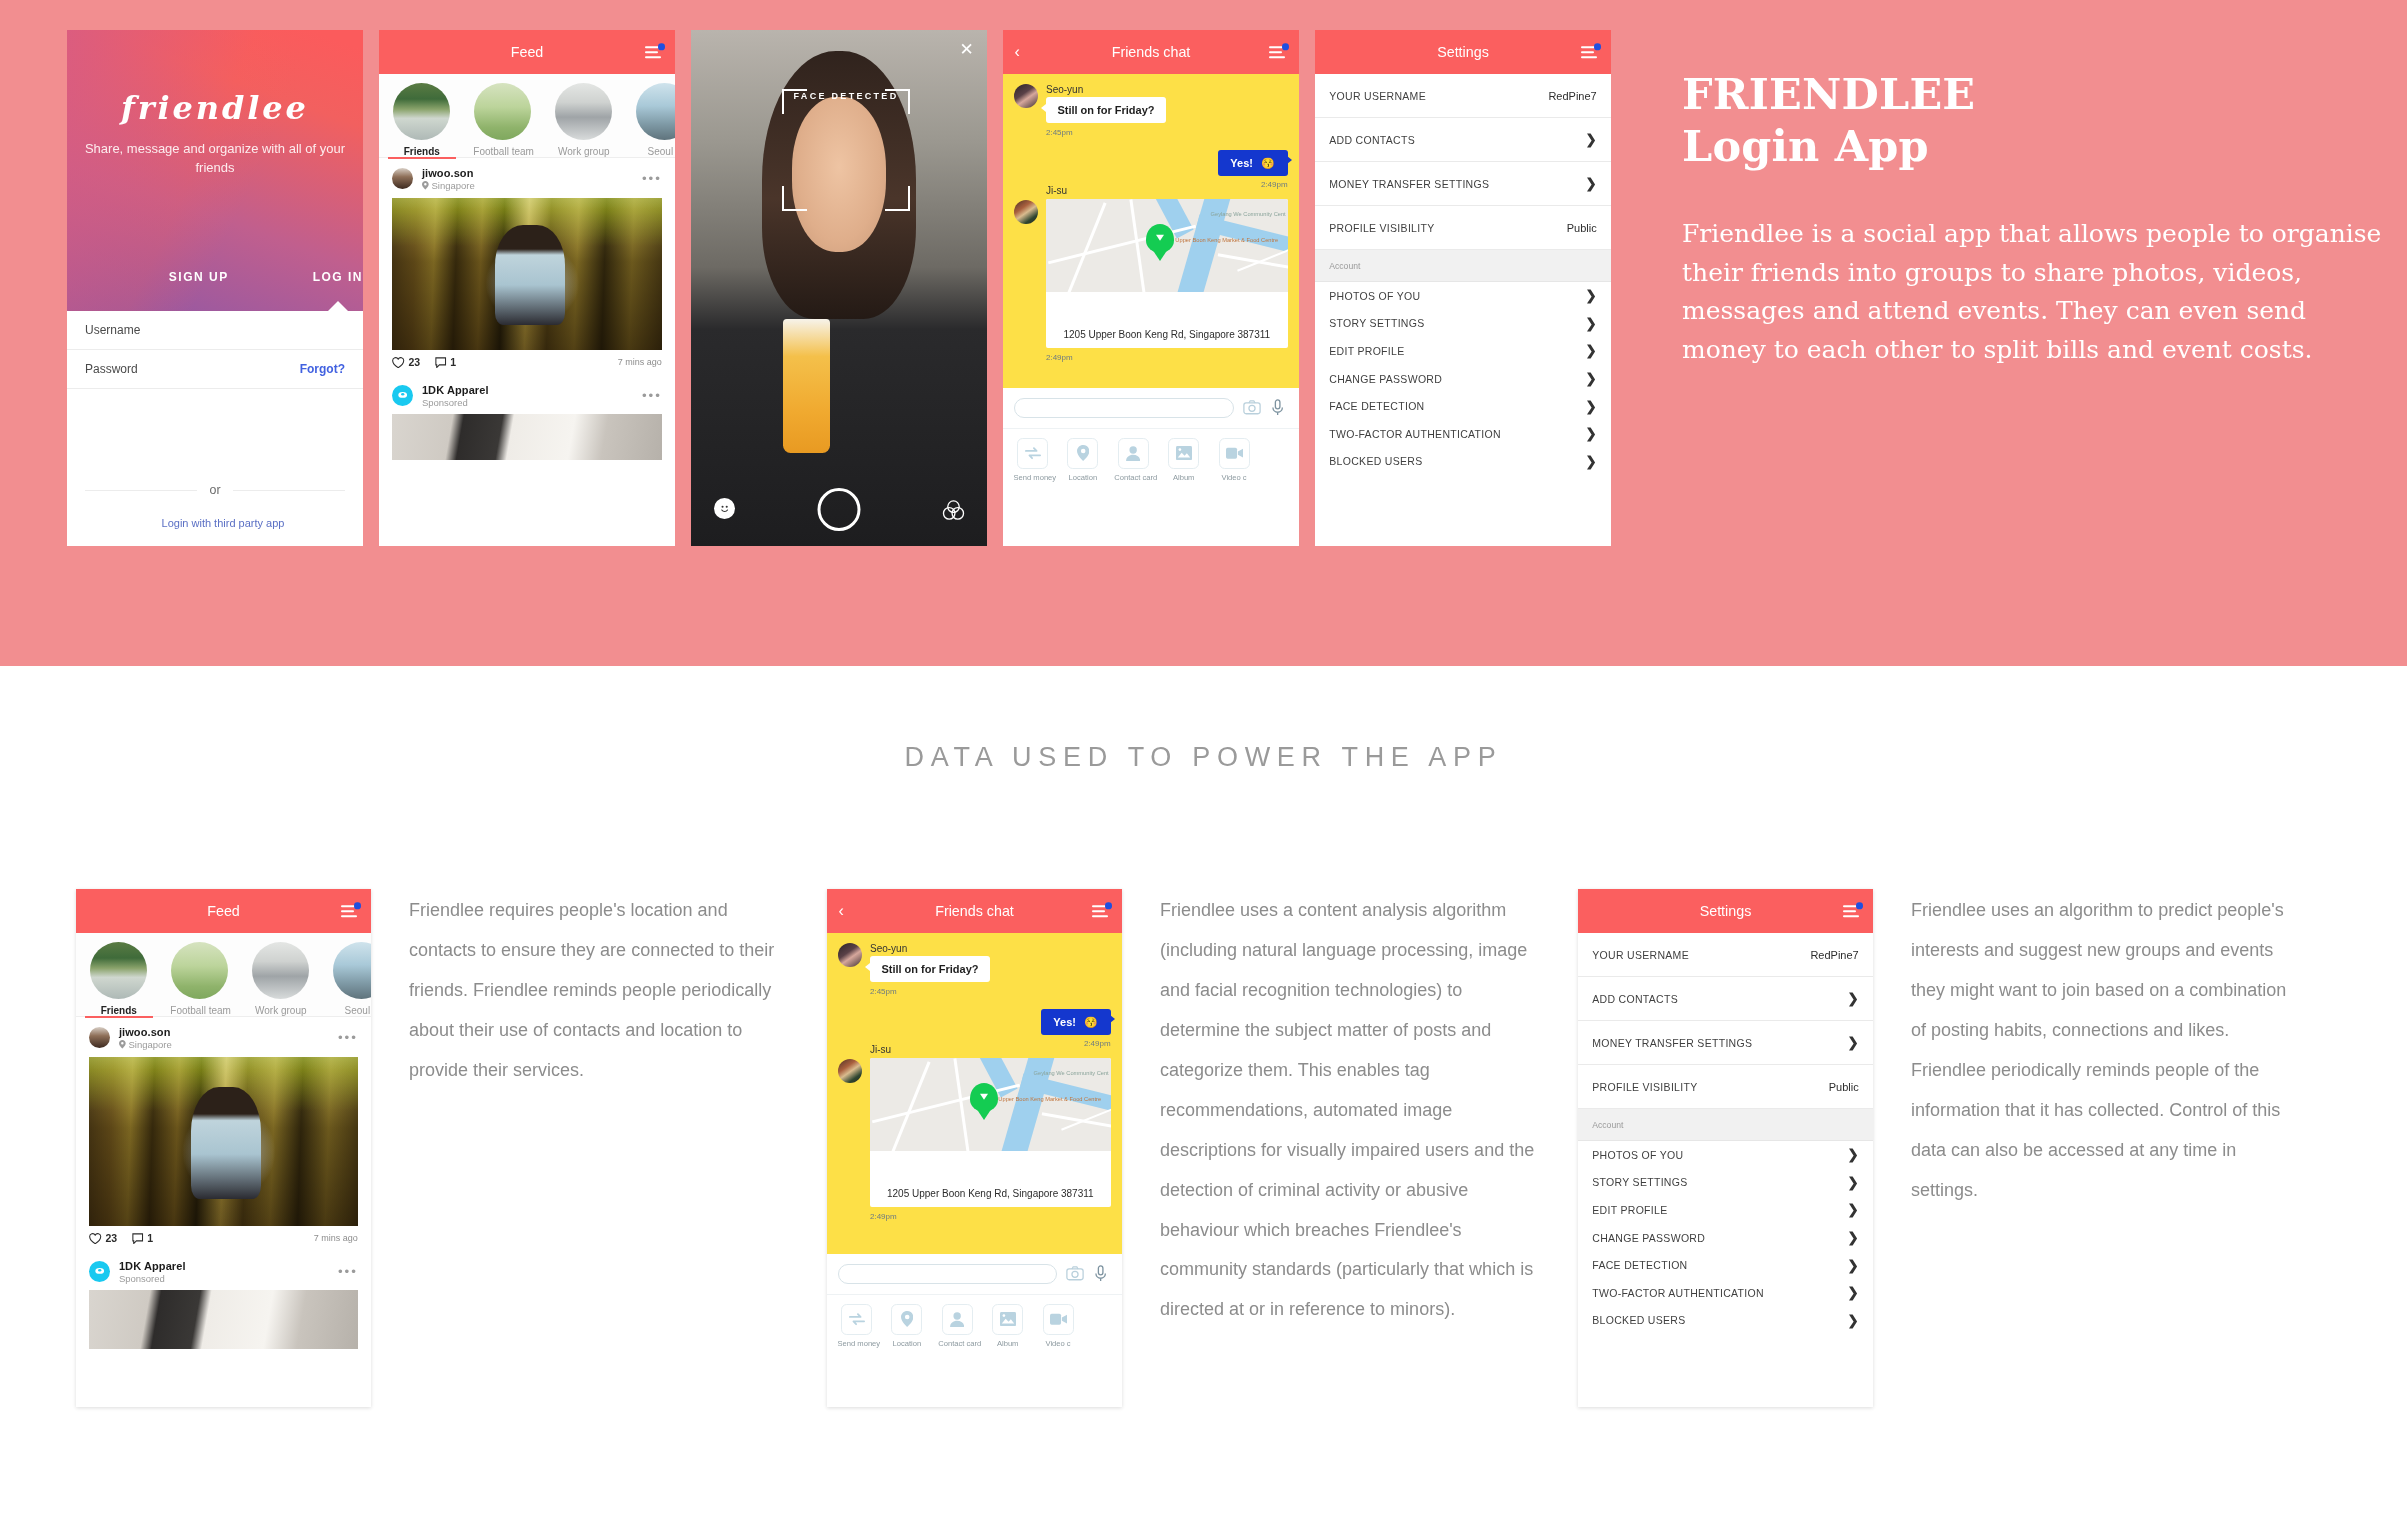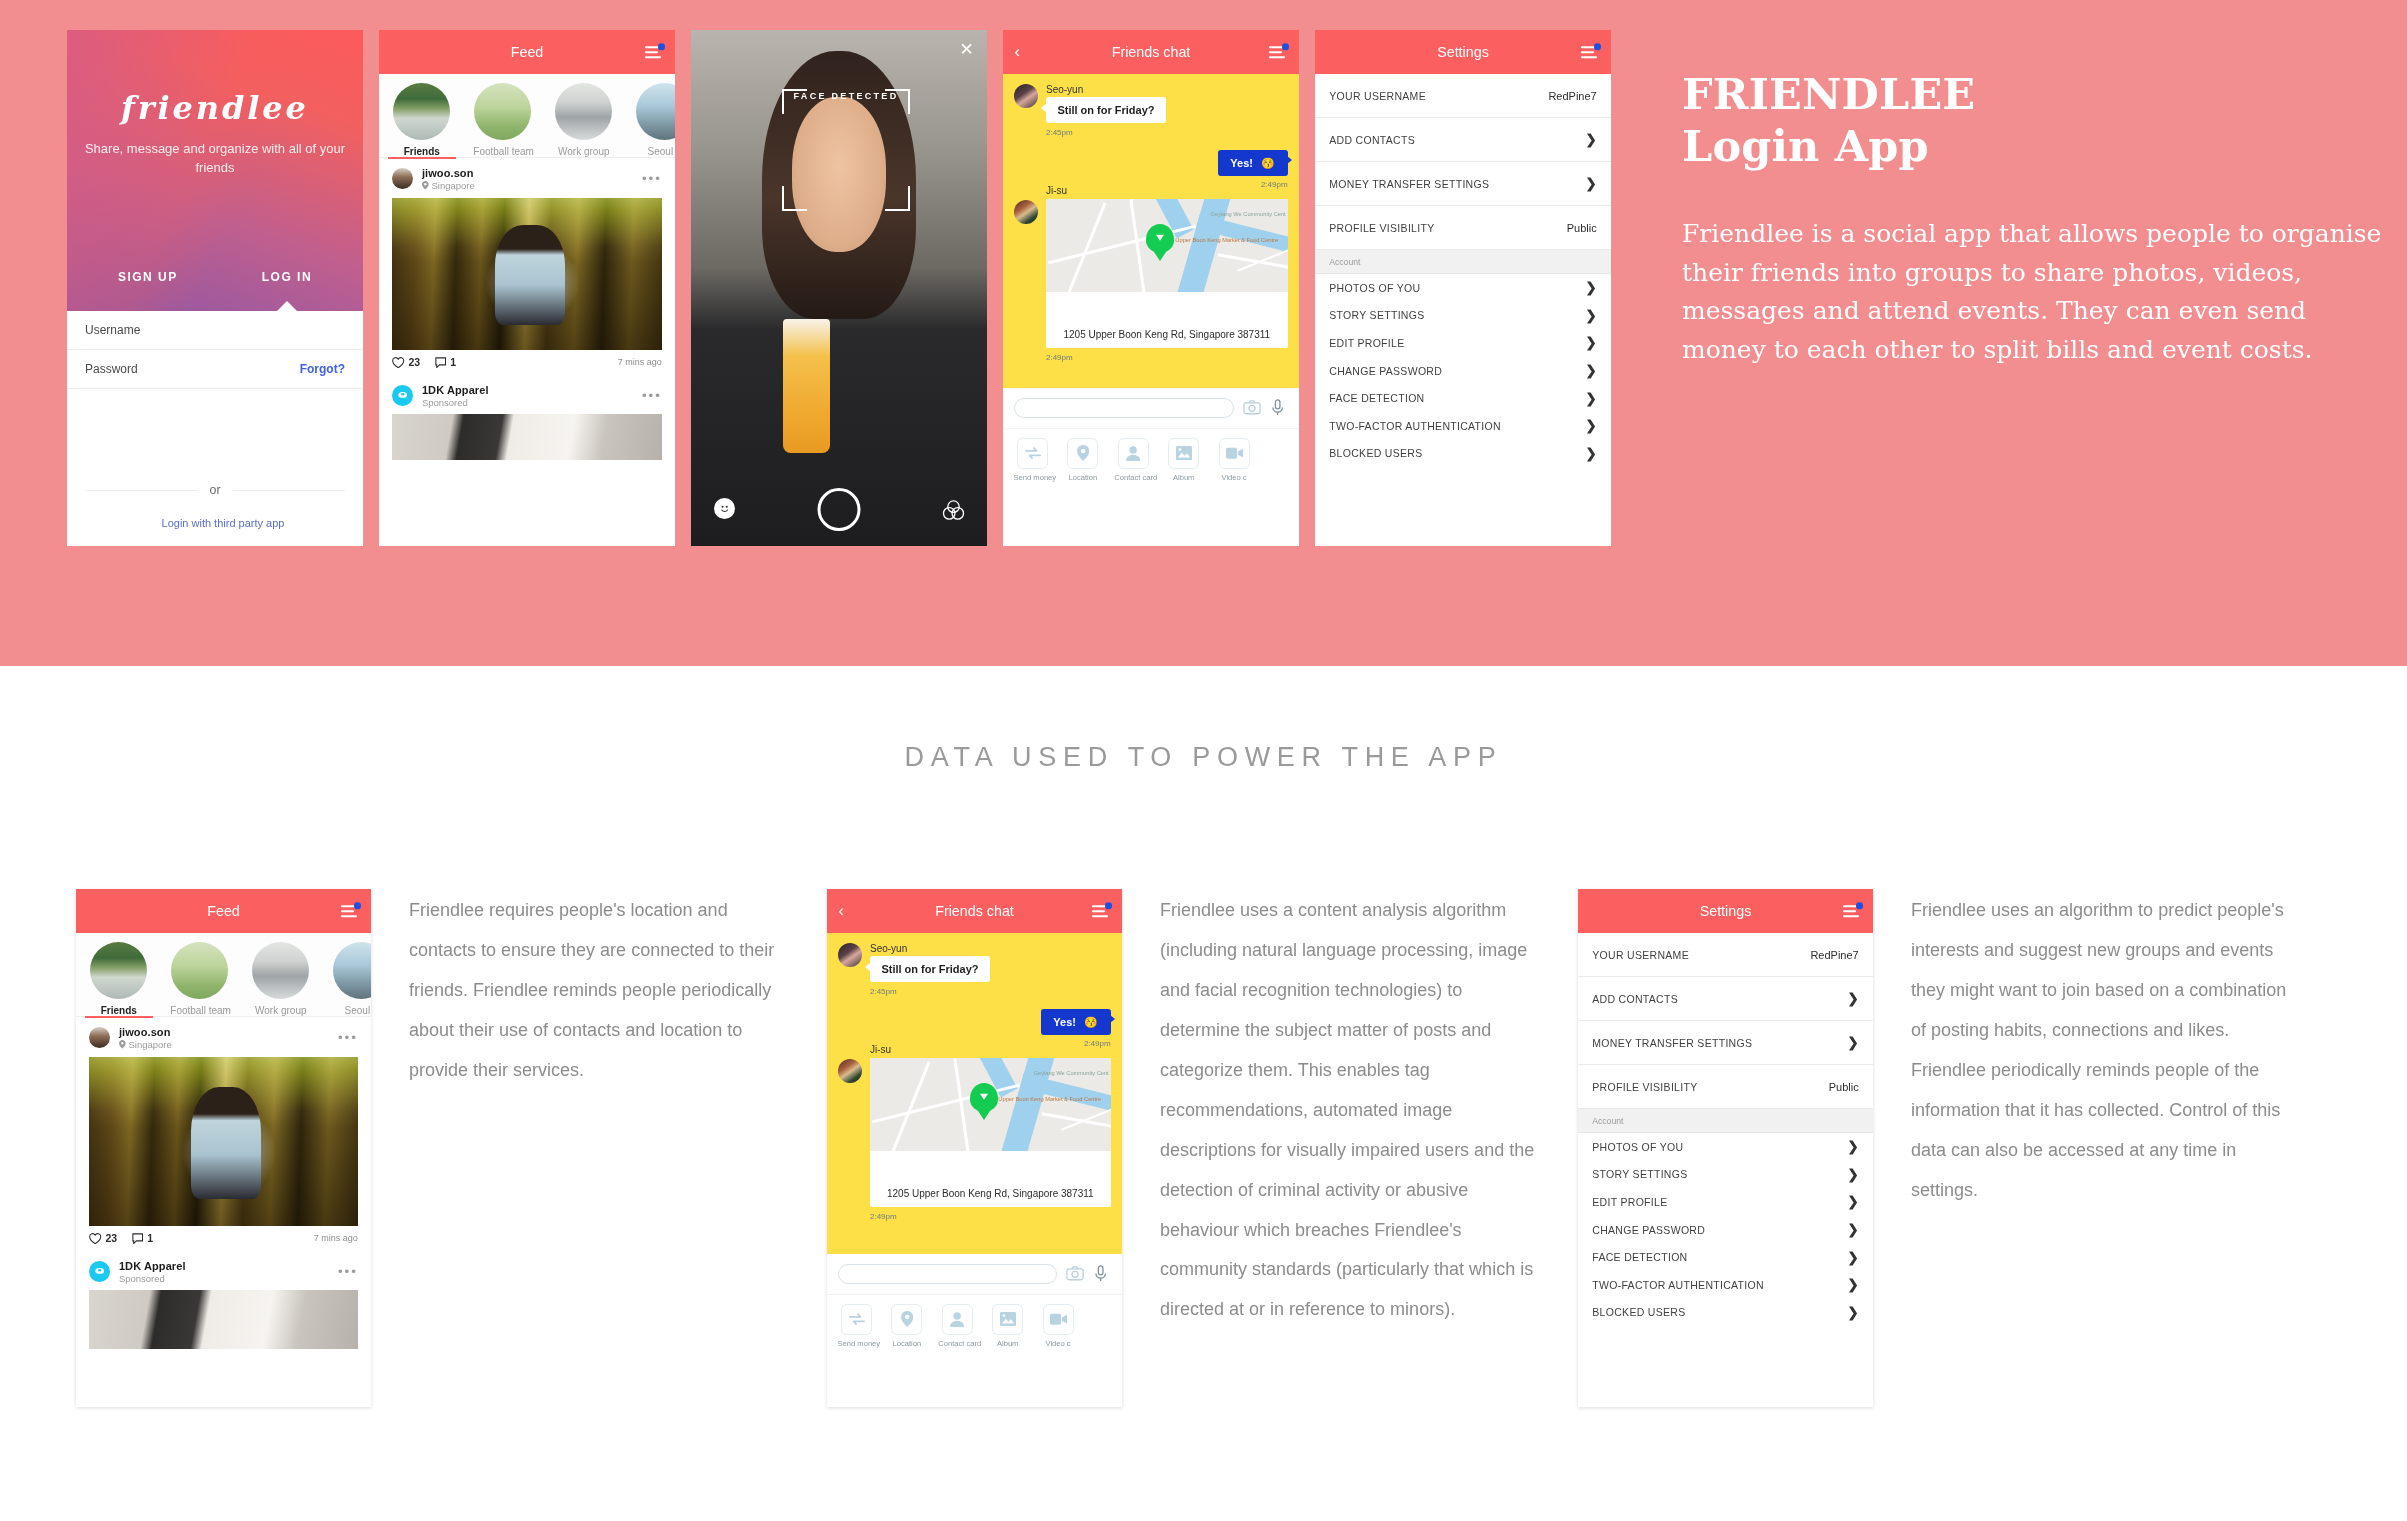--- a/index.html
+++ b/index.html
@@ -54,21 +54,21 @@
     font-size: 32px; color: #fff;
     letter-spacing: 2.9px;
   }
   .tagline {
     margin-top: 13.3px;
     font-size: 13px; color: #fdecee;
     line-height: 1.45; font-weight: 400;
   }
   .login-tabs {
     position:absolute; left:0; right:0; bottom: 27px;
-    display:flex; justify-content:center; gap: 84px; z-index:2;
+    display:flex; justify-content:flex-end; gap: 84px; z-index:2;
   }
   .login-tab {
     font-size: 12px; font-weight: 700; color:#fff;
     letter-spacing: 1.5px;
     position: relative;
   }
   .login-tab.active::after{
     content:"";
     position:absolute; left:50%; transform:translateX(-50%);
     bottom:-27px;
@@ -264,21 +264,21 @@
 
   
   .set-row{
     height:44px; display:flex; align-items:center; justify-content:space-between;
     padding: 0 14.3px; border-bottom:1px solid #eaeaea; background:#fff;
   }
   .set-lbl{ font-size:10.5px; color:#3f3f3f; letter-spacing:0.3px;}
   .set-val{ font-size:11px; color:#2d2d2d;}
   .chev{ color:#333; font-size:13.3px; font-weight:700; line-height:1;}
   .set-section{
-    height:24px; background:#f1f1f1; display:flex; align-items:center;
+    height:32px; background:#f1f1f1; display:flex; align-items:center;
     padding:0 14.3px; font-size:8.6px; color:#9a9a9a; border-bottom:1px solid #e6e6e6;
   }
   .set-row.compact{ height:27.6px; border-bottom:none;}
 
   
   .hero-copy{
     position:absolute; left:1682px; top:68px; width:704px;
   }
   .hero-title{
     font-family:"DejaVu Serif", serif;

